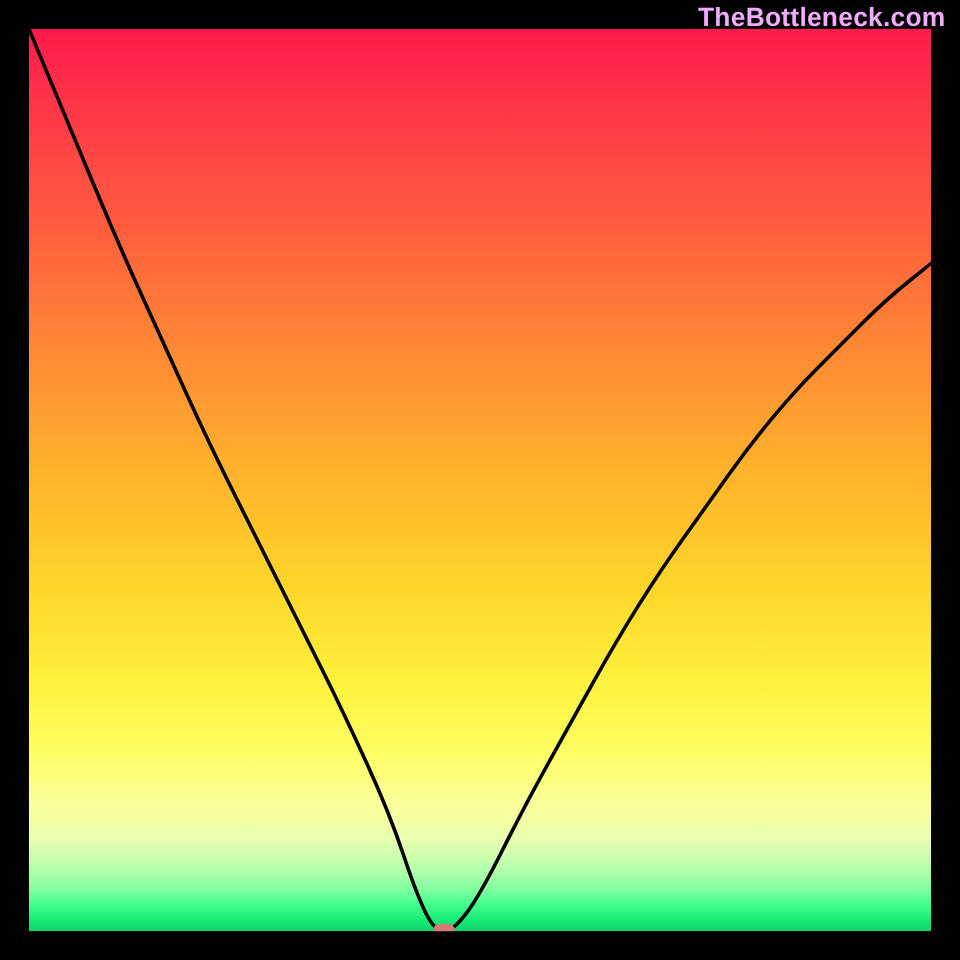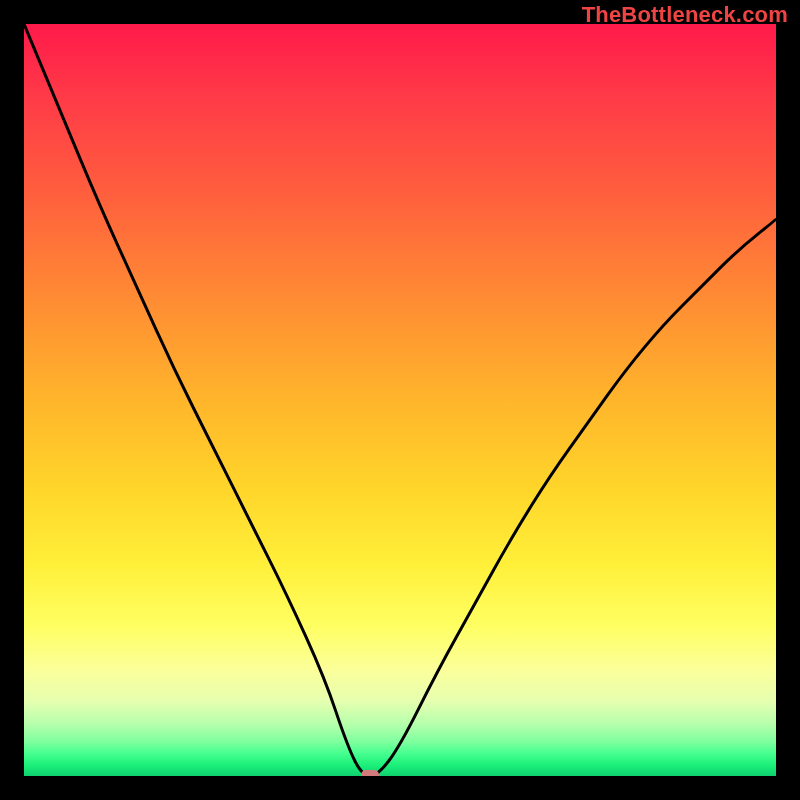--- a/index.html
+++ b/index.html
@@ -15,21 +15,21 @@
     height: 800px;
     background: #000;
   }
   .watermark {
     position: absolute;
     top: 2px;
     right: 12px;
     font-family: Arial, Helvetica, sans-serif;
     font-size: 22px;
     font-weight: 600;
-    color: #ef4444;
+    color: #f0abfc;
     letter-spacing: 0.2px;
     z-index: 10;
   }
   .plot {
     position: absolute;
     left: 24px;
     top: 24px;
     width: 752px;
     height: 752px;
     overflow: hidden;

